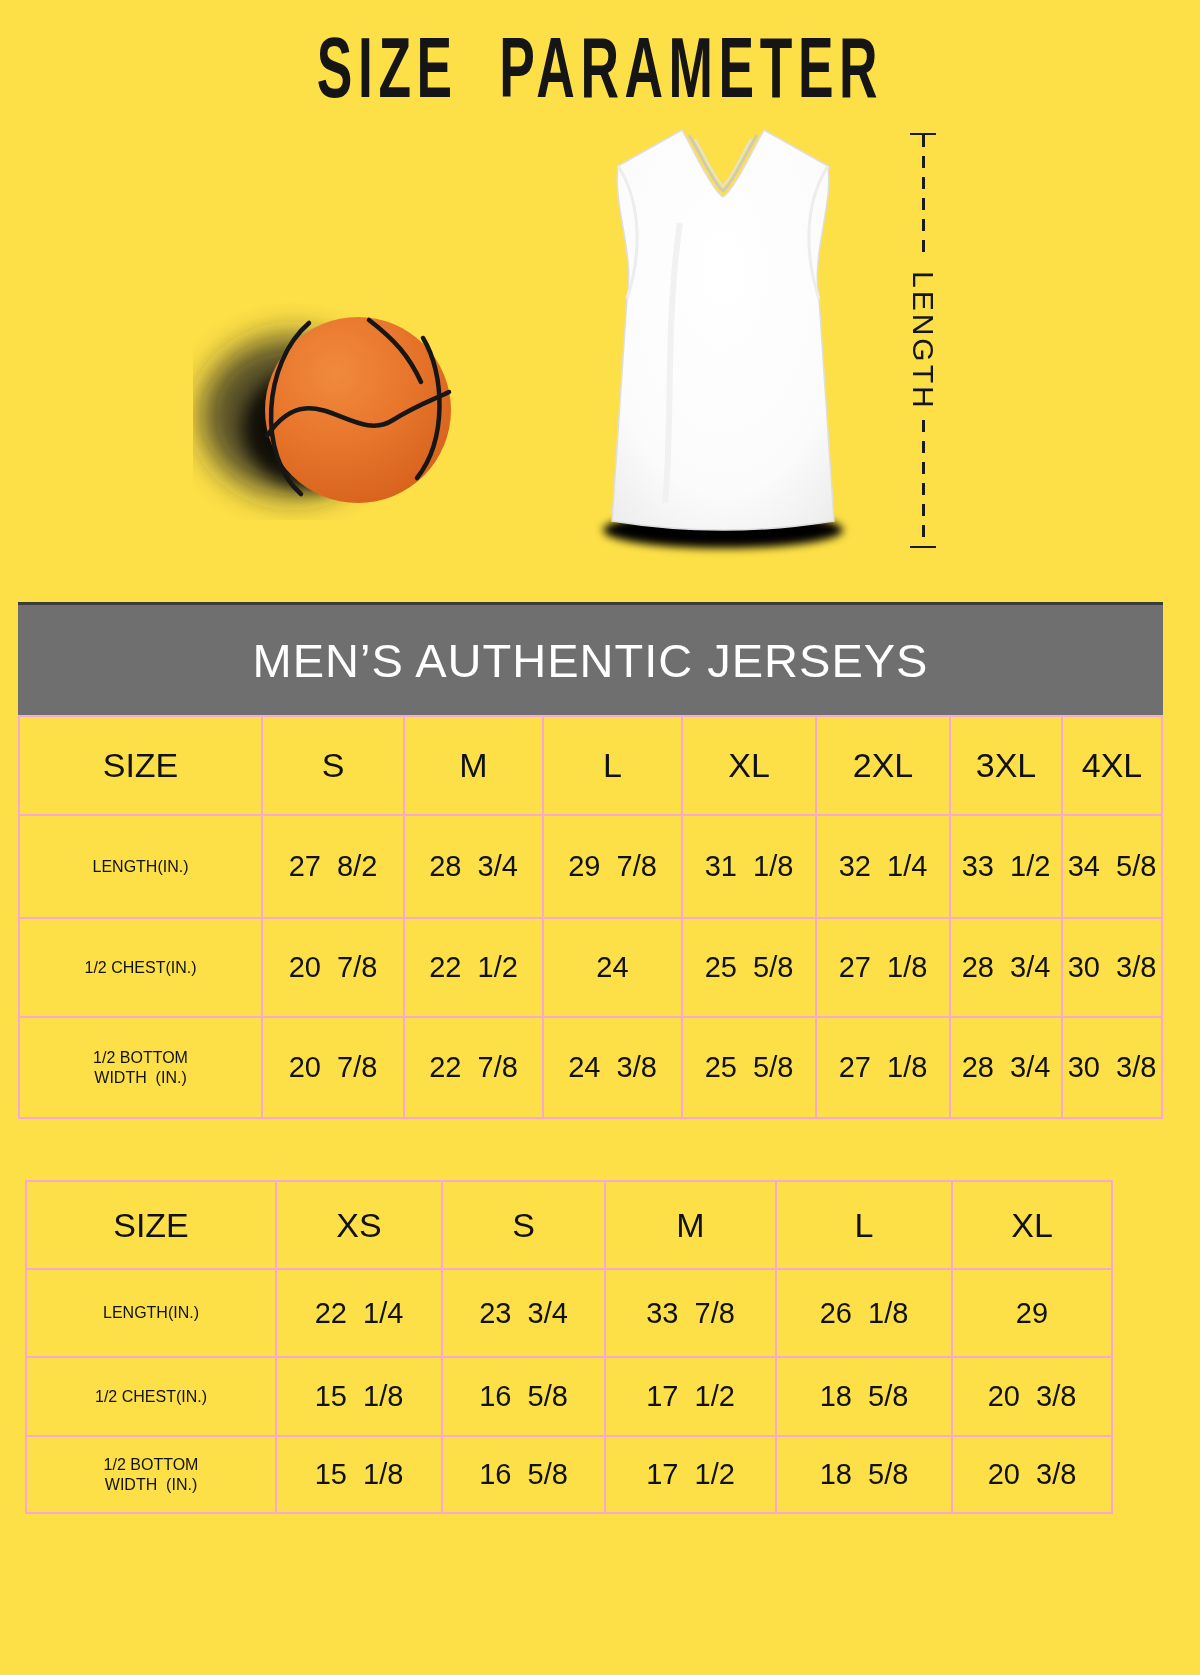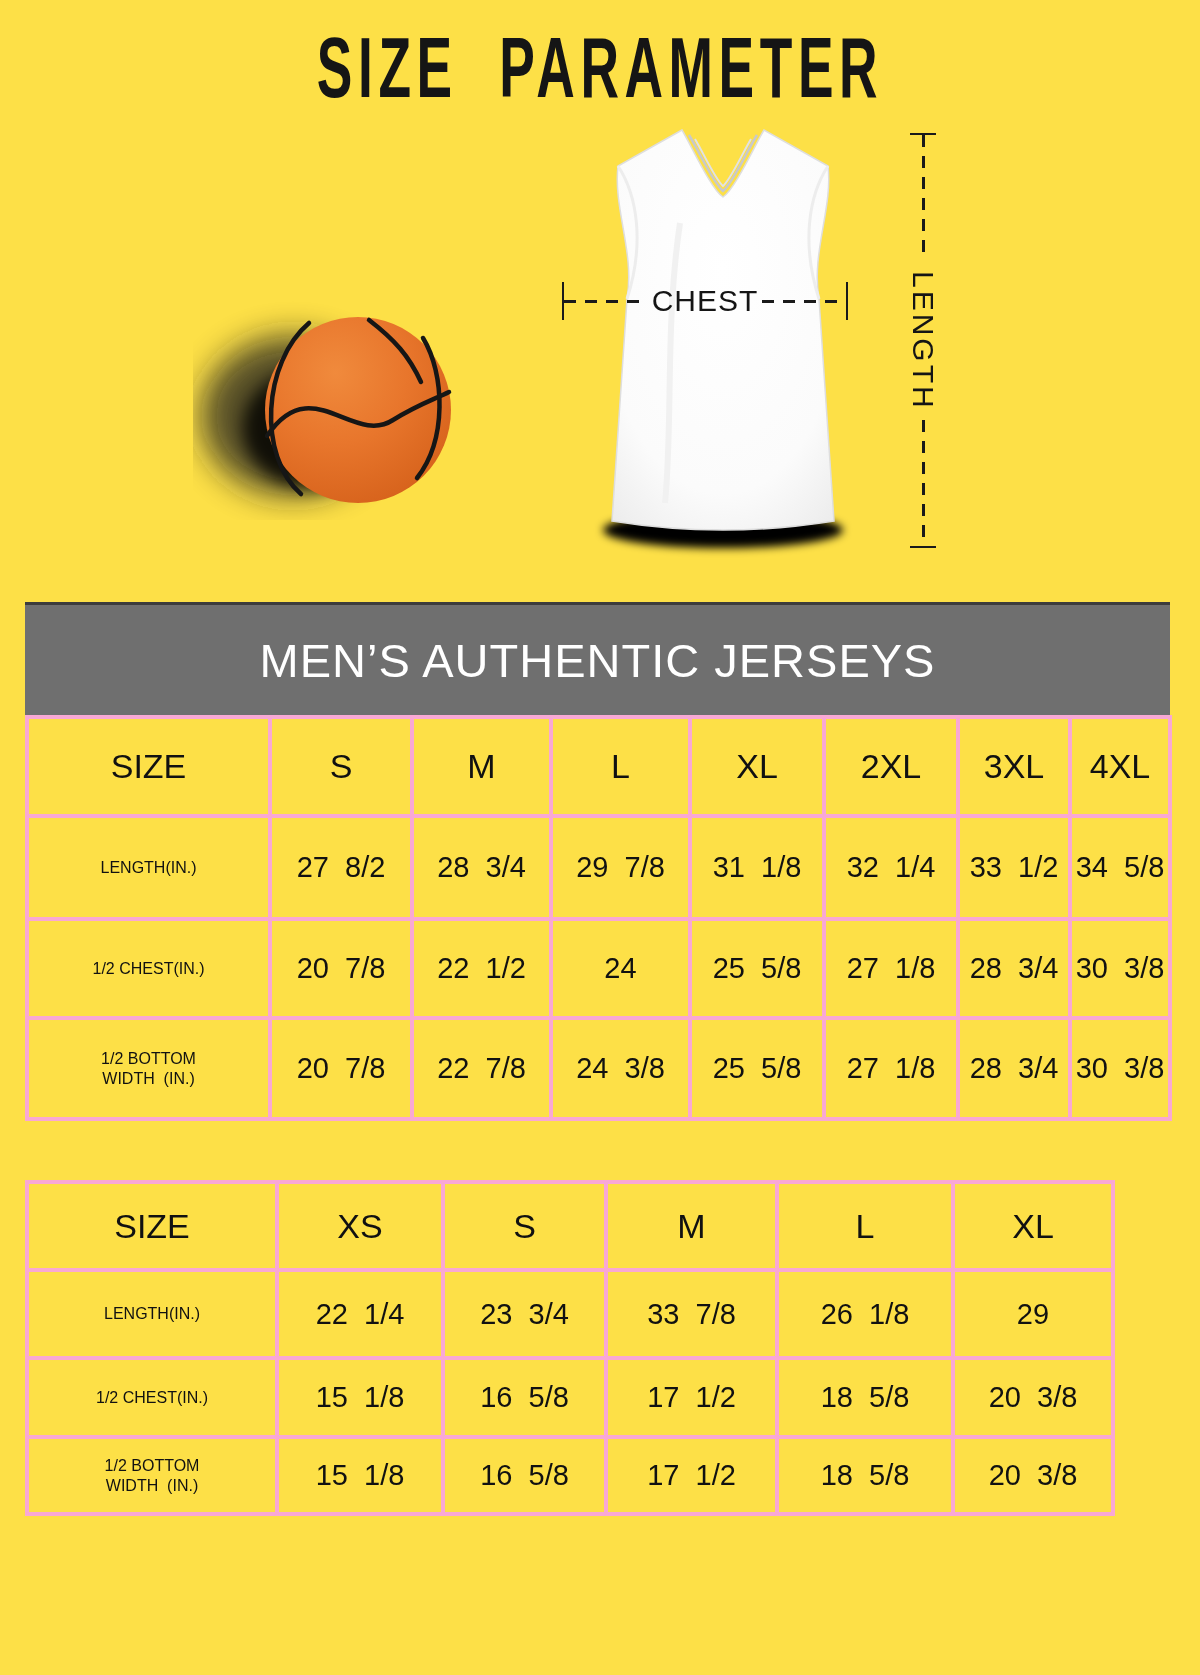--- a/index.html
+++ b/index.html
@@ -32,27 +32,27 @@
   .length-text{writing-mode:vertical-rl;font-size:30px;letter-spacing:3px;margin:10px 0;color:#151515;}
   
   .tbl-wrap{position:absolute;}
   .tbl-title{
     background:#6f6f6f;border-top:3px solid #3c3c3c;
     display:flex;align-items:center;justify-content:center;
     color:#fff;font-size:47px;letter-spacing:1px;white-space:nowrap;
   }
   table.size-table{border-collapse:collapse;table-layout:fixed;width:100%;}
   table.size-table td{
-    border:4px solid #f9a8d4;text-align:center;vertical-align:middle;
+    border:2px solid #f9a8d4;text-align:center;vertical-align:middle;
     white-space:pre;overflow:hidden;
   }
   td.hdr{font-size:34px;}
   td.rlabel{font-size:16px;white-space:pre-line;line-height:1.25;}
   td.val{font-size:29px;}
-  .men{left:25px;top:602px;width:1145px;}
+  .men{left:18px;top:602px;width:1145px;}
   .men .tbl-title{height:110px;}
   .boy{left:25px;top:1180px;width:1087px;}
   .boy .tbl-title{height:84px;}
 </style>
 </head>
 <body>
 
 <div class="sheet">
 
   <div class="main-title">SIZE PARAMETER</div>
@@ -97,27 +97,20 @@
     <ellipse cx="138" cy="427" rx="120" ry="18" fill="#000" filter="url(#hemBlur)"></ellipse>
     <path d="M 97 27 L 33 63 C 28 105, 50 150, 42 196 L 27 418 Q 138 436, 249 418 L 234 196
              C 226 150, 248 105, 243 63 L 179 27 C 170 42, 150 86, 138 94 C 126 86, 106 42, 97 27 Z" fill="url(#jGrad)" stroke="#dedede" stroke-width="1.5"></path>
     <path d="M 104 32 C 114 48, 128 80, 138 88 C 148 80, 162 48, 172 32" fill="none" stroke="#c9c9c9" stroke-width="2.5"></path>
     <path d="M 110 36 C 119 51, 130 76, 138 83 C 146 76, 157 51, 166 36" fill="none" stroke="#e2e2e2" stroke-width="2"></path>
     <path d="M 33 63 C 52 92, 60 140, 42 196" fill="none" stroke="#ededed" stroke-width="3"></path>
     <path d="M 243 63 C 224 92, 216 140, 234 196" fill="none" stroke="#ededed" stroke-width="3"></path>
     <path d="M 95 120 C 80 220, 88 320, 80 400" fill="none" stroke="#f1f1f1" stroke-width="6"></path>
   </svg>
 
-  <div class="chest-line">
-    <div class="h-tick"></div>
-    <div class="h-dash"></div>
-    <span class="chest-text">CHEST</span>
-    <div class="h-dash"></div>
-    <div class="h-tick"></div>
-  </div>
 
   <div class="length-line">
     <div class="v-tick"></div>
     <div class="v-dash"></div>
     <span class="length-text">LENGTH</span>
     <div class="v-dash"></div>
     <div class="v-tick"></div>
   </div>
 
   <div class="tbl-wrap men">

